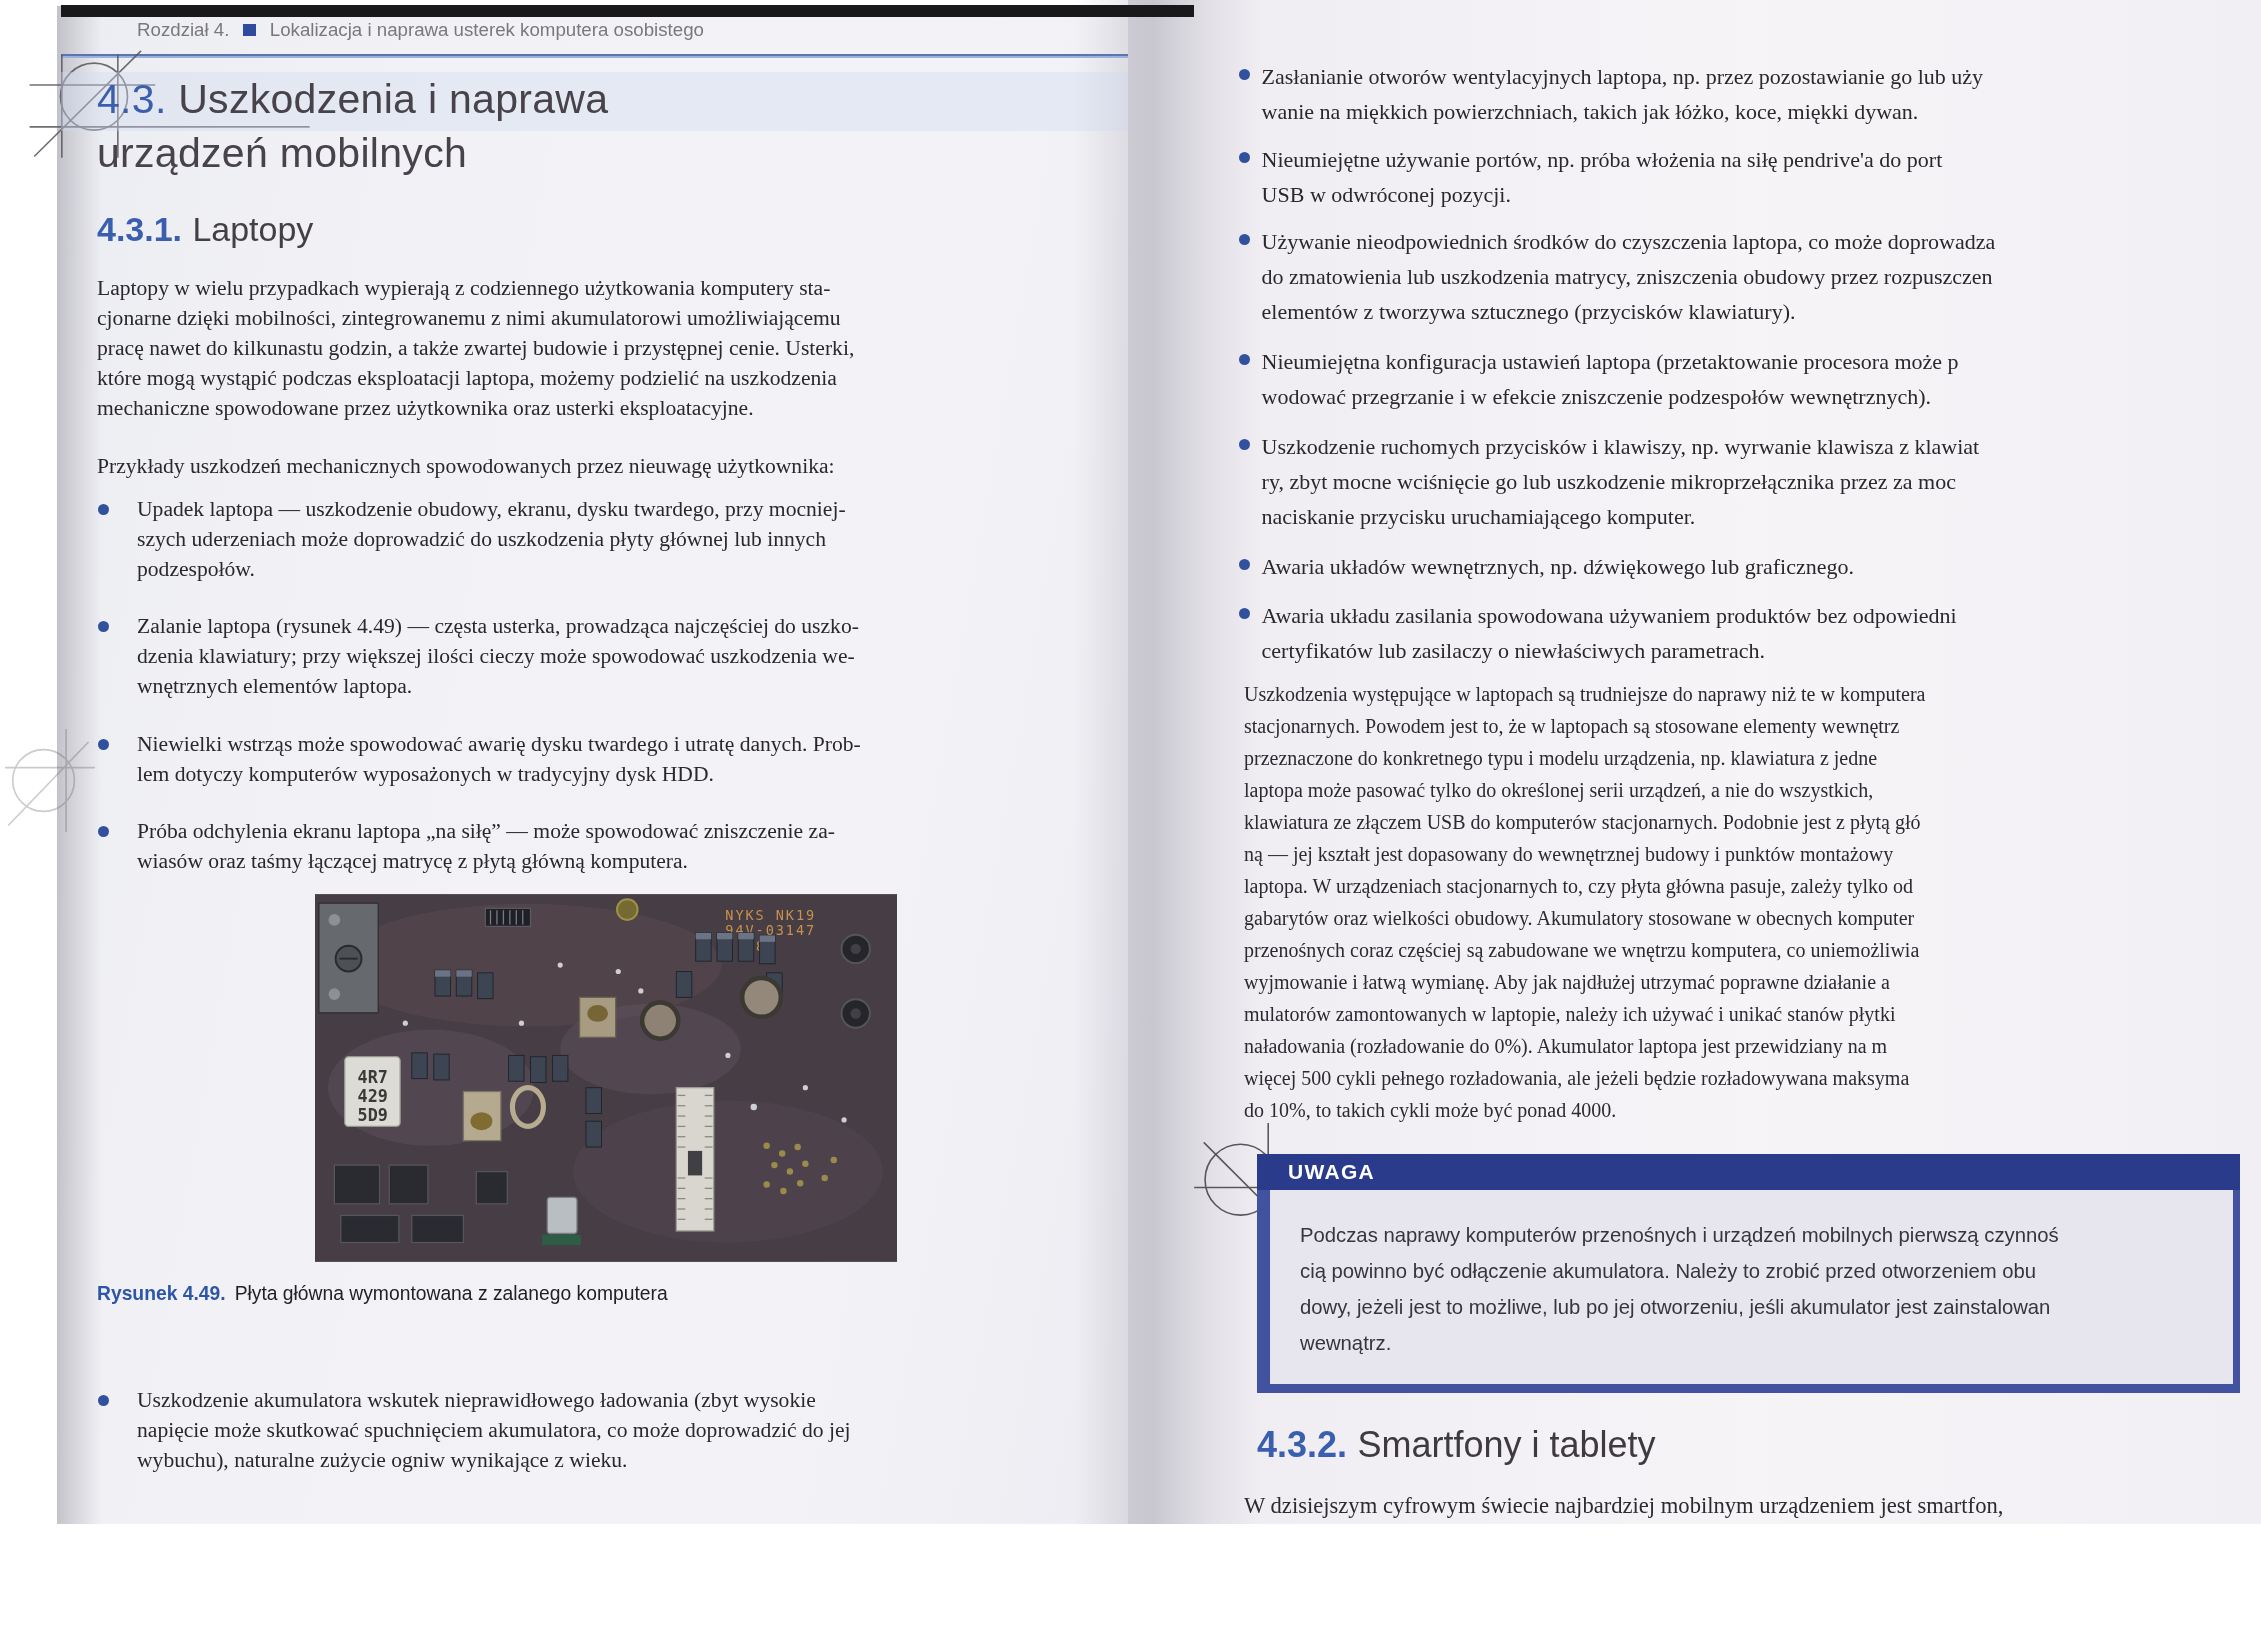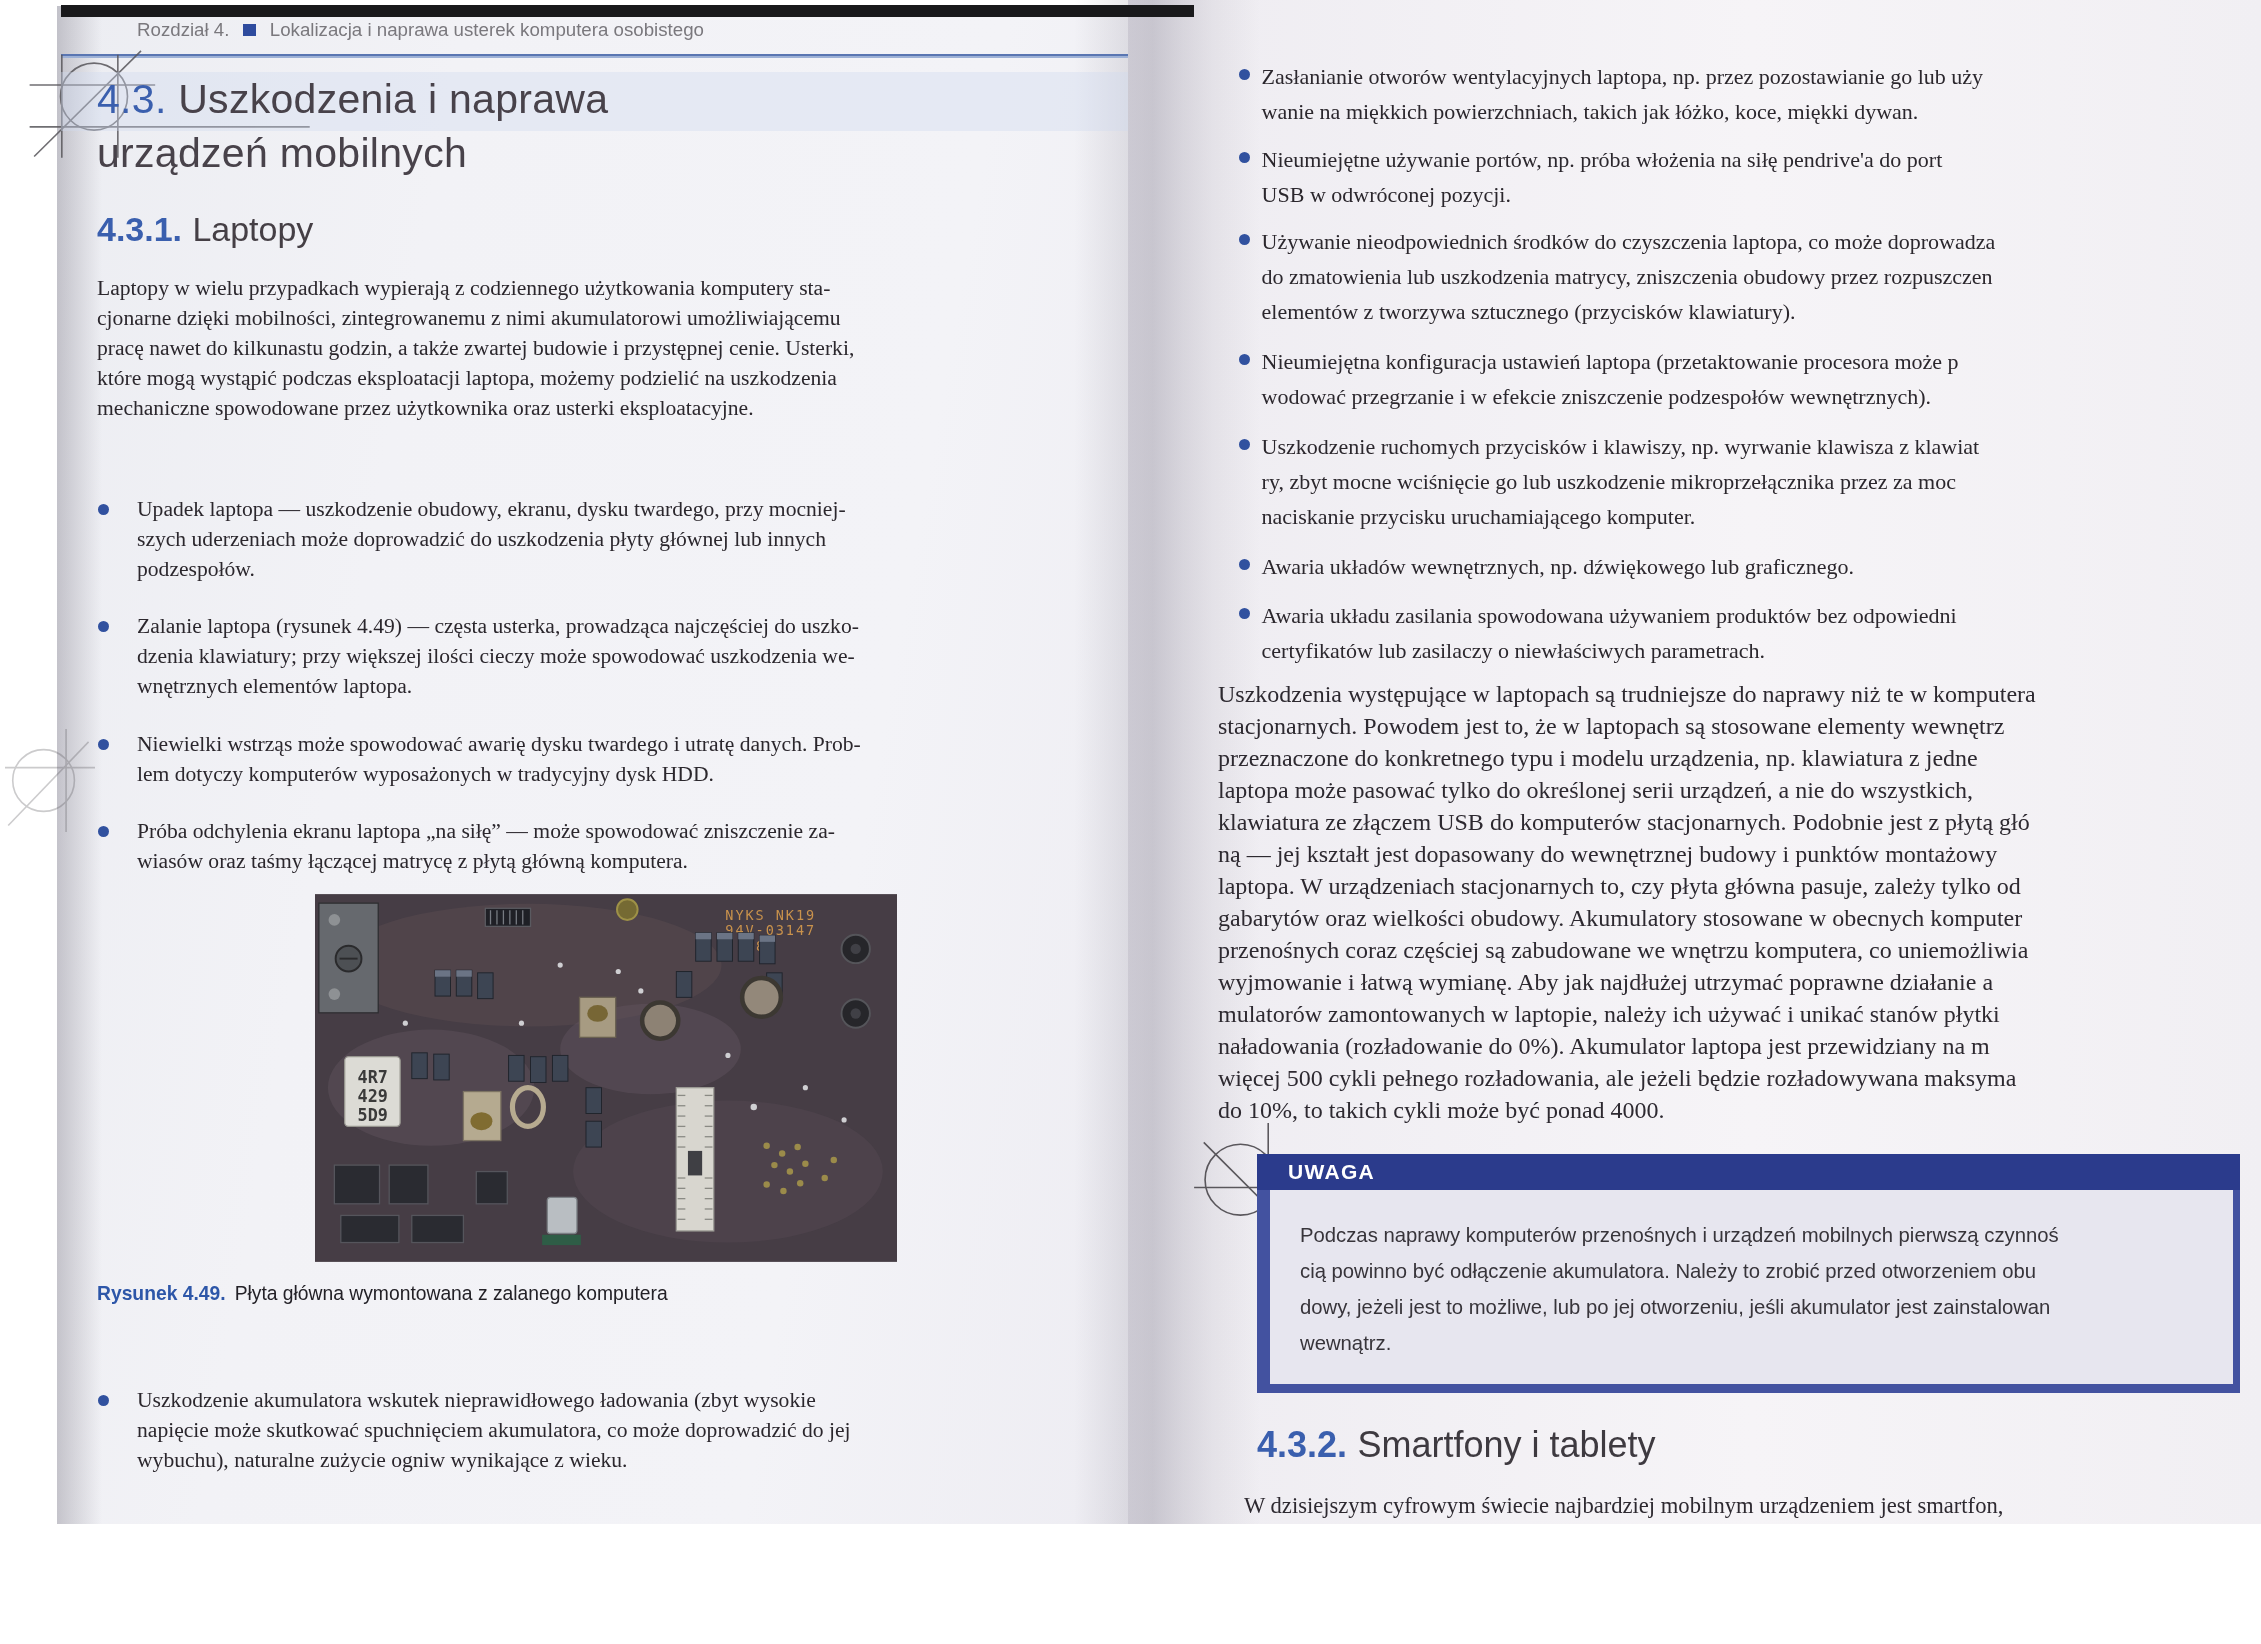--- a/index.html
+++ b/index.html
@@ -32,21 +32,21 @@
   
   .serif{font-family:"Liberation Serif",serif;color:#2b272d;white-space:pre-line;}
   .para-l{position:absolute;left:97px;width:1032px;font-size:21.6px;line-height:30px;}
   .lead-l{position:absolute;left:97px;width:1032px;font-size:21.6px;line-height:30px;}
   .bullet{position:absolute;display:flex;align-items:flex-start;}
   .bullet .dot{width:11px;height:11px;border-radius:50%;background:#31519f;flex:none;margin-top:9.7px;}
   .bullet-l{left:98px;width:1032px;}
   .bullet-l .txt{margin-left:28px;font-size:21.6px;line-height:30px;width:990px;}
   .bullet-r{left:1239px;width:1023px;}
   .bullet-r .txt{margin-left:11.6px;font-size:22px;line-height:35px;width:1000px;}
-  .para-r{position:absolute;left:1218px;width:1017px;font-size:24px;line-height:32px;color:#2d2930;}
+  .para-r{position:absolute;left:1244px;width:1017px;font-size:20px;line-height:32px;color:#2d2930;}
   .para-r2{position:absolute;left:1244px;width:1017px;font-size:22.6px;line-height:37px;color:#2d2930;}
   
   .figure{position:absolute;left:315px;top:894px;width:582px;height:368px;}
   .caption{position:absolute;left:97px;top:1283px;font-size:19.3px;color:#232127;display:flex;white-space:nowrap;}
   .caption .lbl{color:#2d56a8;font-weight:bold;margin-right:9px;}
   
   .note{position:absolute;left:1257px;top:1154px;width:983px;}
   .note .bar{height:36px;background:#2b3b8c;display:flex;align-items:center;
     color:#ffffff;font-weight:bold;font-size:21px;letter-spacing:1.3px;padding-left:31px;}
   .note .body{background:#e7e6ef;border-left:13px solid #4352a0;border-right:7.7px solid #4352a0;
@@ -120,20 +120,21 @@
   </div>
   <div class="h2line" style="top:210px;">
     <span class="num">4.3.1.</span><span>Laptopy</span>
   </div>
 
   <div class="para-l serif" style="top:273px;">Laptopy w wielu przypadkach wypierają z codziennego użytkowania komputery sta-
 cjonarne dzięki mobilności, zintegrowanemu z nimi akumulatorowi umożliwiającemu
 pracę nawet do kilkunastu godzin, a także zwartej budowie i przystępnej cenie. Usterki,
 które mogą wystąpić podczas eksploatacji laptopa, możemy podzielić na uszkodzenia
 mechaniczne spowodowane przez użytkownika oraz usterki eksploatacyjne.</div>
+  <div class="lead-l serif" style="top:451px;">Przykłady uszkodzeń mechanicznych spowodowanych przez nieuwagę użytkownika:</div>
 
   <div class="bullet bullet-l" style="top:494px;">
     <span class="dot"></span>
     <span class="txt serif">Upadek laptopa — uszkodzenie obudowy, ekranu, dysku twardego, przy mocniej-
 szych uderzeniach może doprowadzić do uszkodzenia płyty głównej lub innych
 podzespołów.</span>
   </div>
   <div class="bullet bullet-l" style="top:611px;">
     <span class="dot"></span>
     <span class="txt serif">Zalanie laptopa (rysunek 4.49) — częsta usterka, prowadząca najczęściej do uszko-

